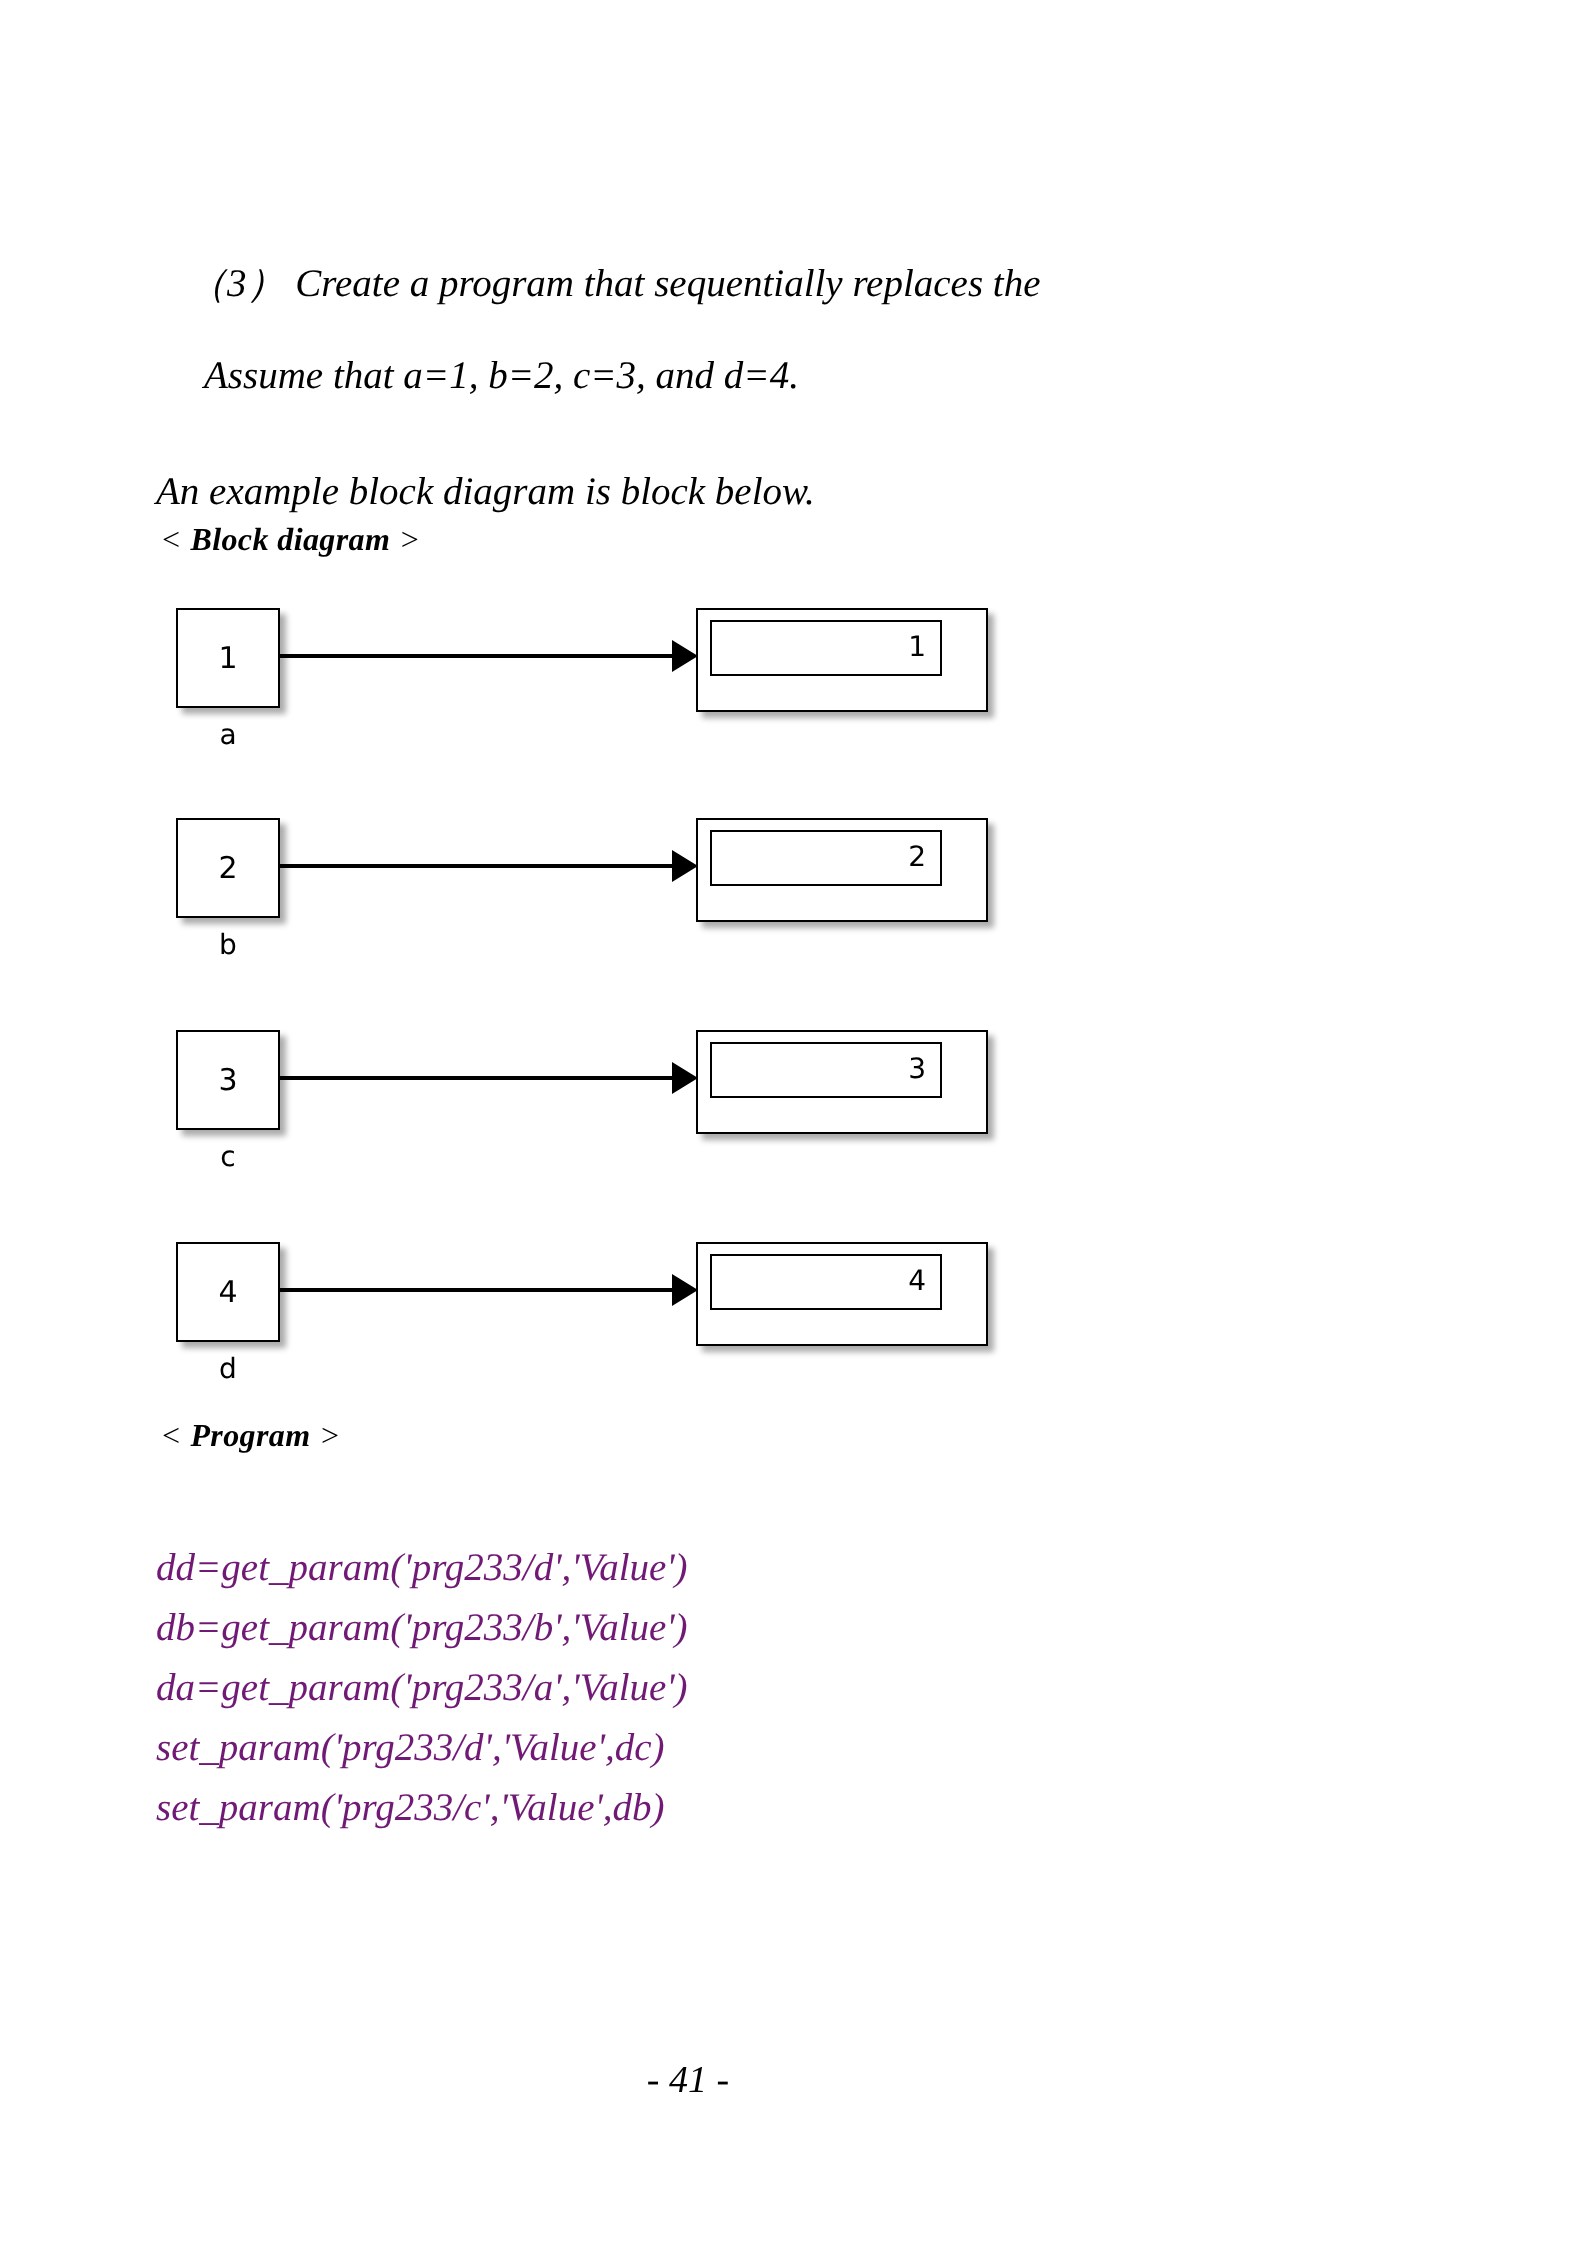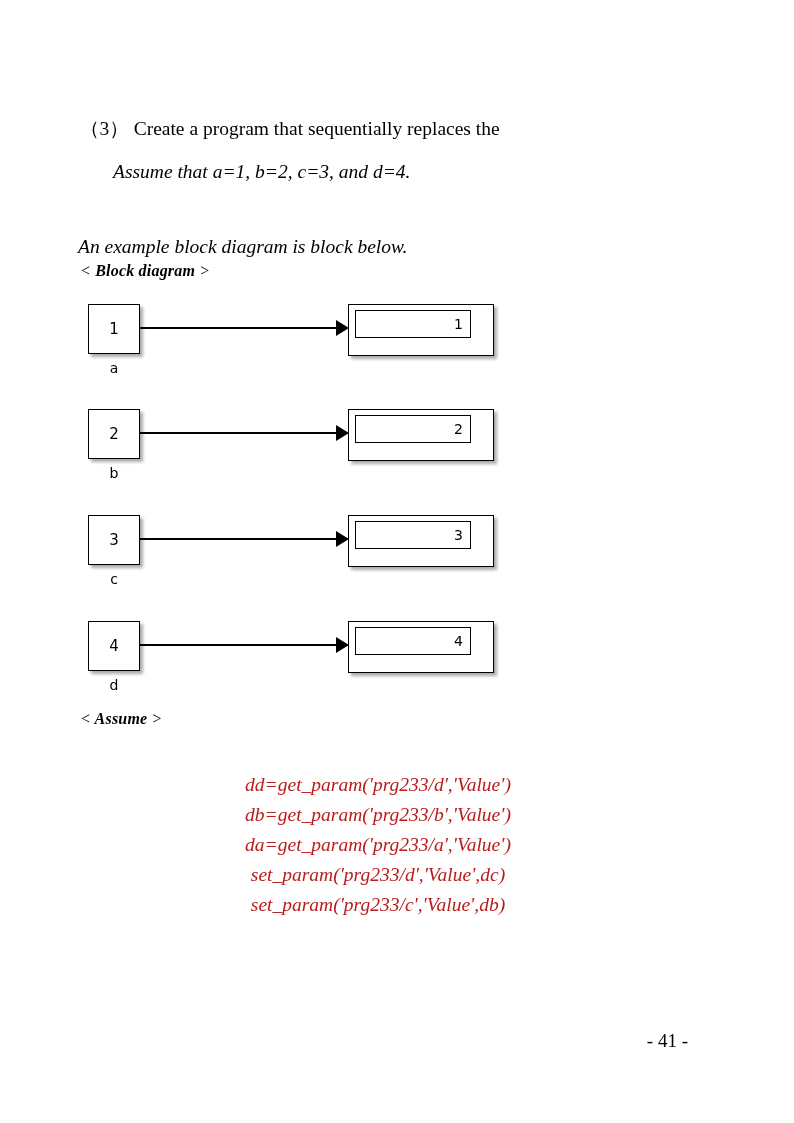--- a/index.html
+++ b/index.html
@@ -26,34 +26,35 @@
     position: absolute;
     left: 78px;
     width: 636px;
   }
 
   #question-block {
     top: 112px;
   }
 
   .q-para {
+    font-style: italic;
     font-size: 19.5px;
     line-height: 30px;
     text-align: justify;
     text-justify: inter-word;
-    margin: 2px;
+    margin: 16px;
   }
   .q-para.last-line {
     text-align: left;
   }
   .q-assume {
     font-style: italic;
     font-size: 19.5px;
     line-height: 30px;
-    margin: 13px;
+    margin: 2px;
     text-indent: 22px;
   }
 
   #example-note {
     top: 233px;
     font-style: italic;
     font-size: 19.5px;
     line-height: 28px;
   }
 
@@ -178,31 +179,31 @@
     left: 78px;
     top: 770px;
     width: 600px;
   }
   .code-line {
     font-family: "Liberation Serif", "DejaVu Serif", serif;
     font-style: italic;
     font-size: 19.5px;
     line-height: 30px;
     white-space: pre;
-    color: #b91c1c;
-    text-align: center;
+    color: #701a75;
   }
 
   
   #page-footer {
     position: absolute;
     left: 0;
     top: 1030px;
     width: 688px;
-    text-align: right;
+    text-align: center;
+    font-style: italic;
     font-size: 19px;
     color: #000;
   }
 </style>
 </head>
 <body>
 
 <div class="page">
 
   <div class="prose" id="question-block">
@@ -267,21 +268,21 @@
       <div class="arrow-head"></div>
       <div class="display-block">
         <div class="display-inner">
           <span class="value">4</span>
         </div>
       </div>
     </div>
 
   </div>
 
-  <div class="section-heading" id="heading-program"><span class="angle">&lt;</span> <span>Assume</span> <span class="angle">&gt;</span></div>
+  <div class="section-heading" id="heading-program"><span class="angle">&lt;</span> <span>Program</span> <span class="angle">&gt;</span></div>
 
   <div id="program-code">
     <div class="code-line">dd=get_param('prg233/d','Value')</div>
     <div class="code-line">db=get_param('prg233/b','Value')</div>
     <div class="code-line">da=get_param('prg233/a','Value')</div>
     <div class="code-line">set_param('prg233/d','Value',dc)</div>
     <div class="code-line">set_param('prg233/c','Value',db)</div>
   </div>
 
   <div id="page-footer">- 41 -</div>

